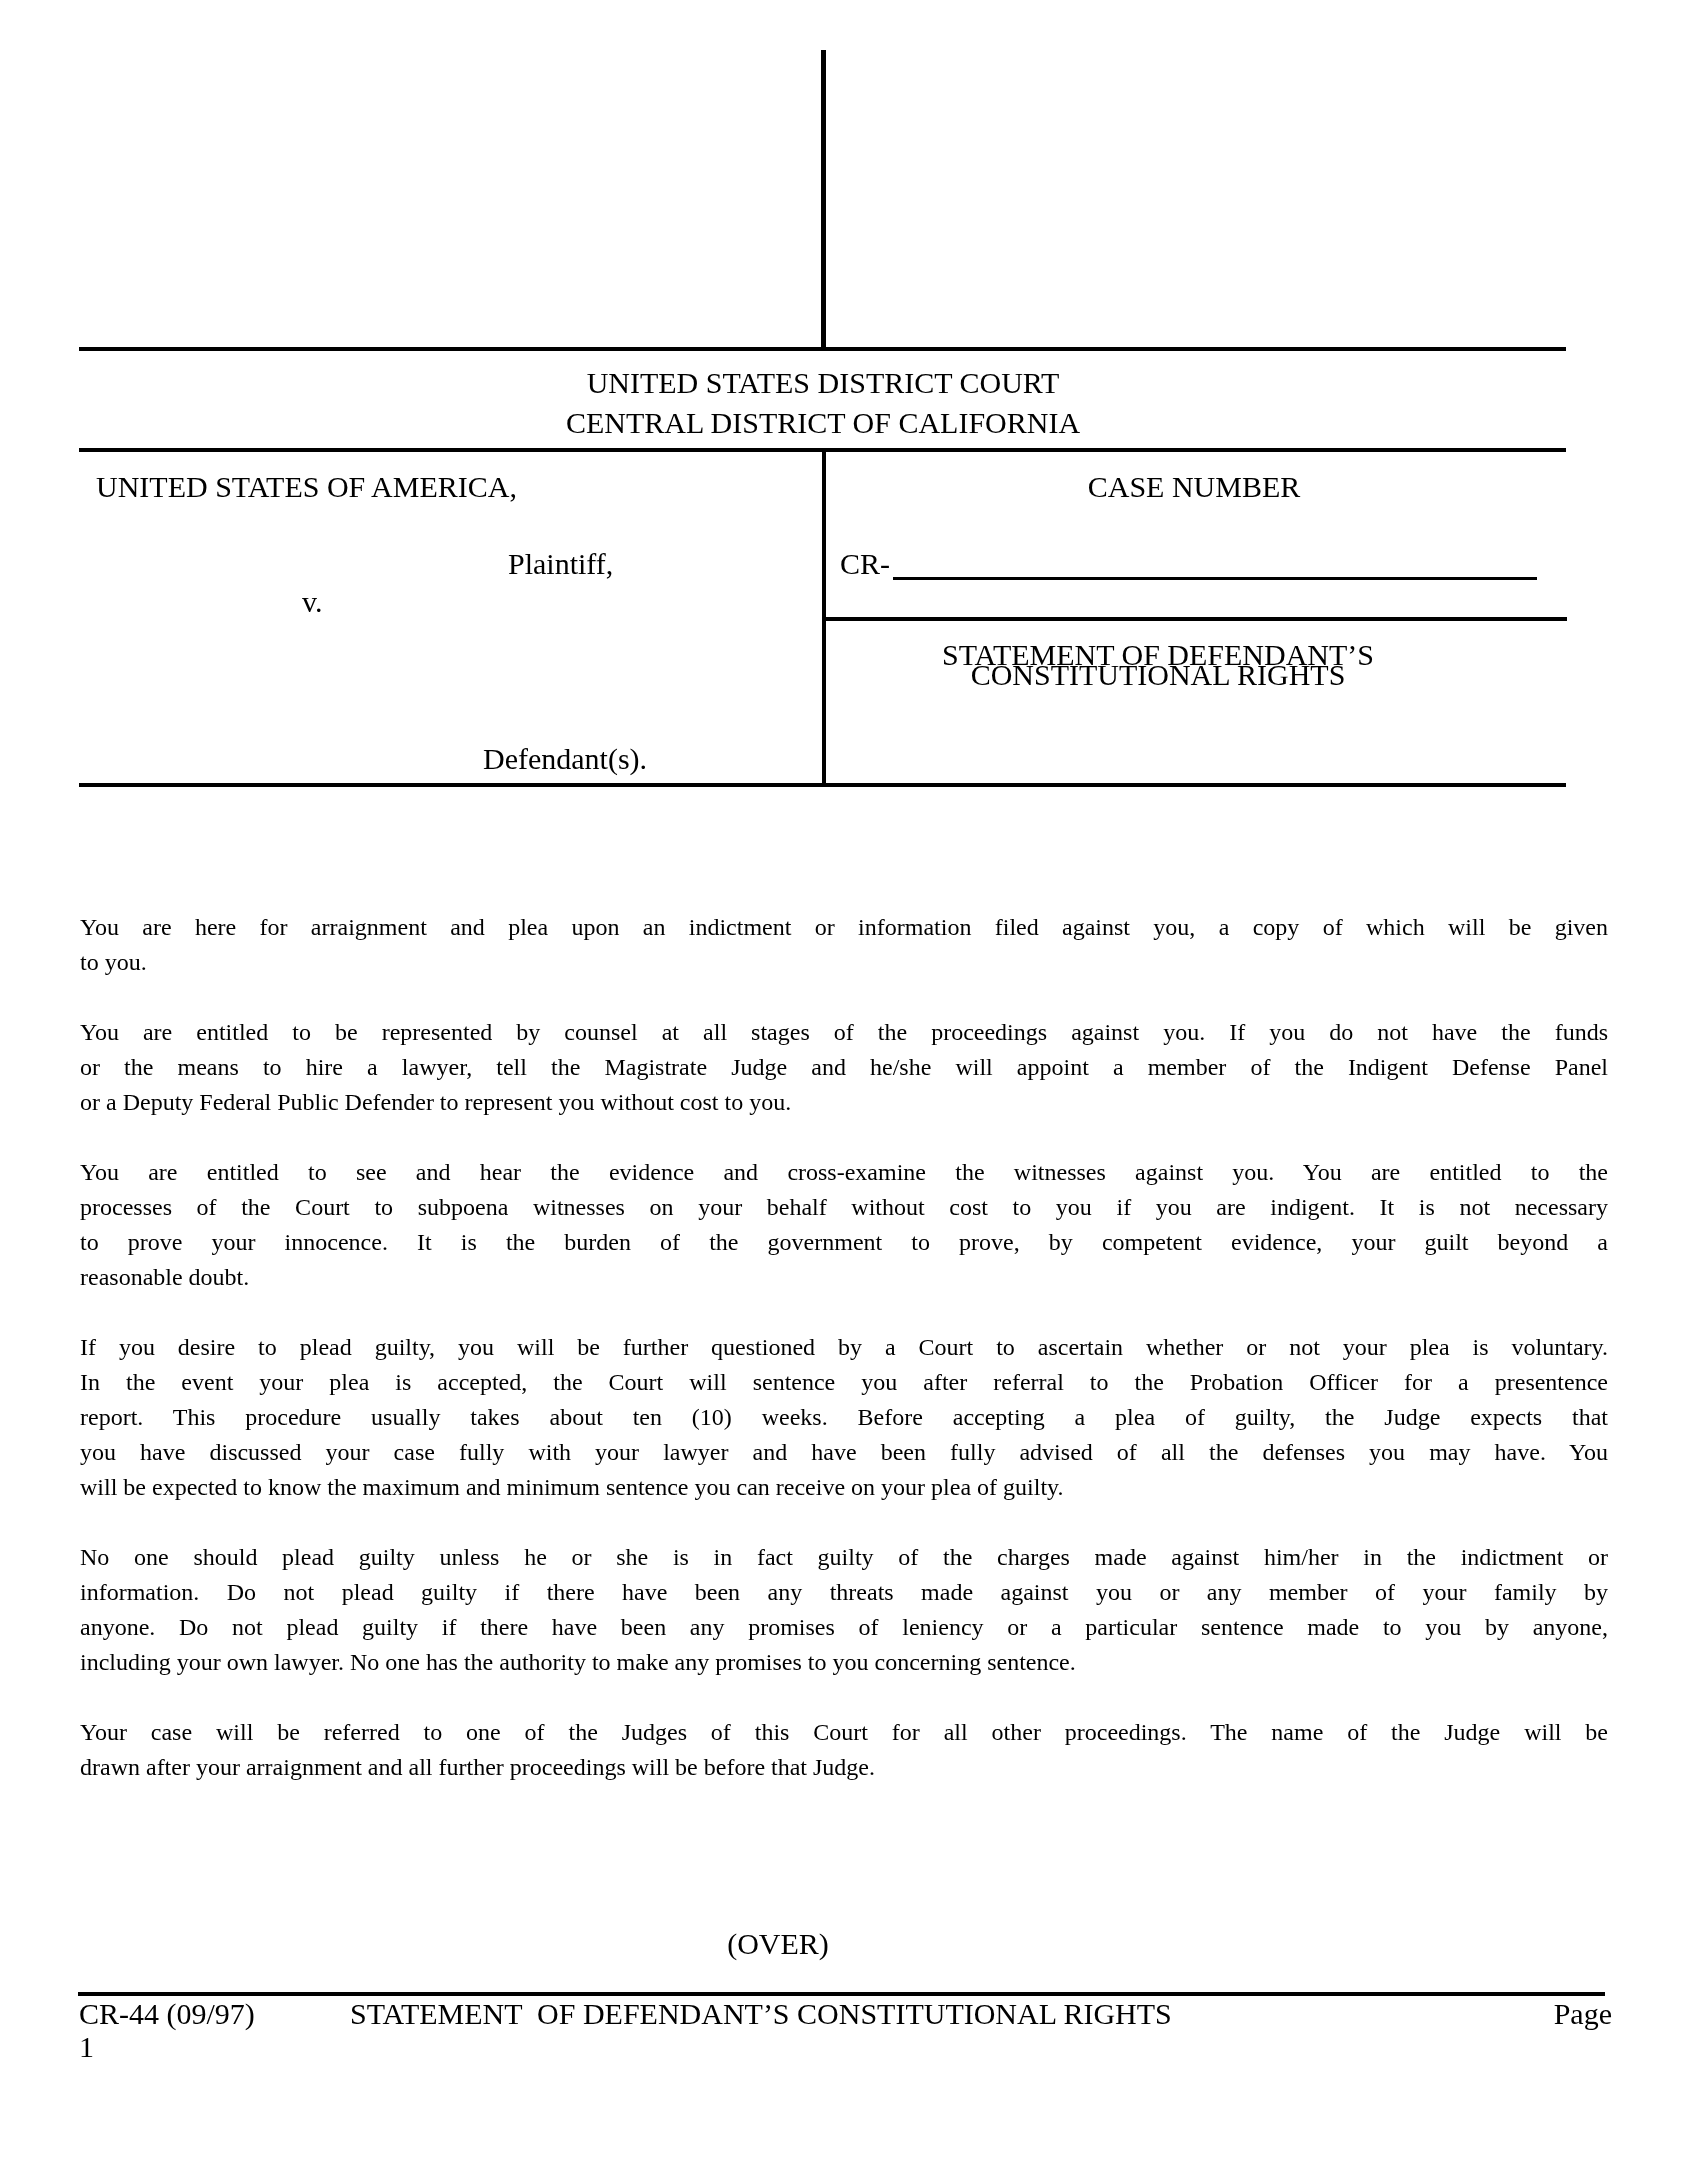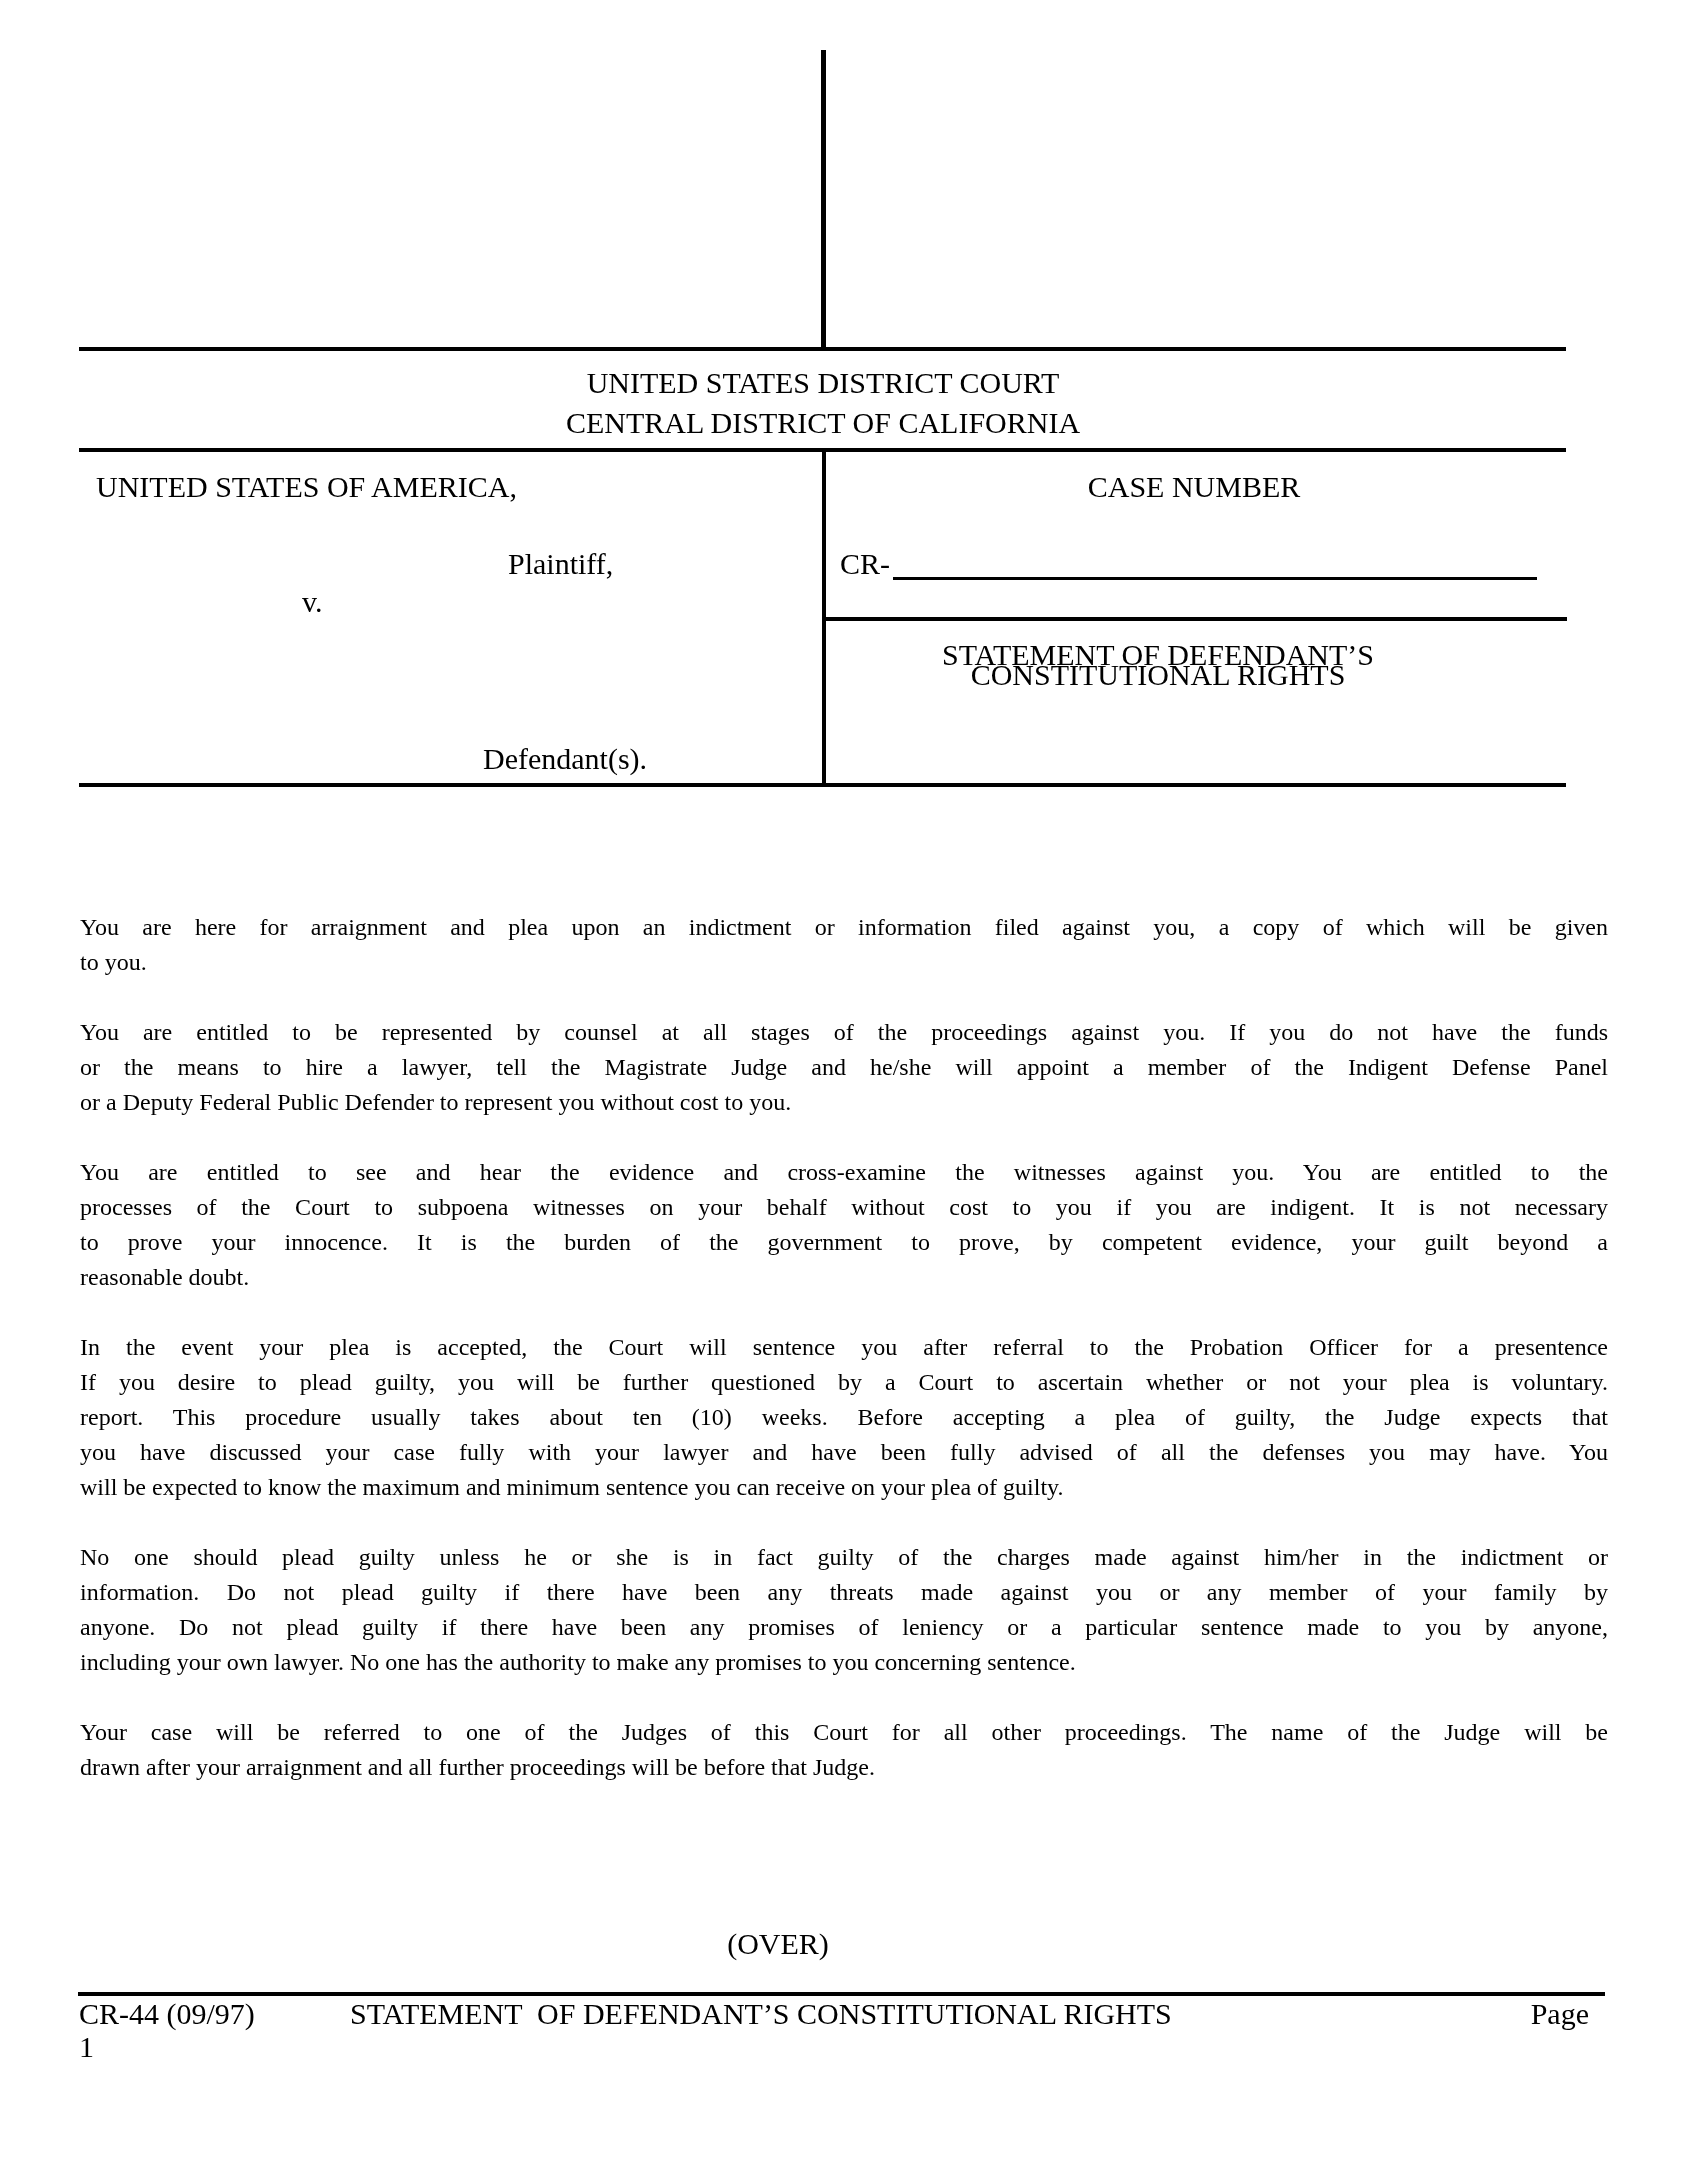--- a/index.html
+++ b/index.html
@@ -50,22 +50,22 @@
       <span class="line">or the means to hire a lawyer, tell the Magistrate Judge and he/she will appoint a member of the Indigent Defense Panel</span>
       <span class="line last">or a Deputy Federal Public Defender to represent you without cost to you.</span>
     </div>
     <div class="para">
       <span class="line">You are entitled to see and hear the evidence and cross-examine the witnesses against you.  You are entitled to the</span>
       <span class="line">processes of the Court to subpoena witnesses on your behalf without cost to you if you are indigent.  It is not necessary</span>
       <span class="line">to prove your innocence.  It is the burden of the government to prove, by competent evidence, your guilt beyond a</span>
       <span class="line last">reasonable doubt.</span>
     </div>
     <div class="para">
+      <span class="line">If you desire to plead guilty, you will be further questioned by a Court to ascertain whether or not your plea is voluntary.</span>
       <span class="line">In the event your plea is accepted, the Court will sentence you after referral to the Probation Officer for a presentence</span>
-      <span class="line">If you desire to plead guilty, you will be further questioned by a Court to ascertain whether or not your plea is voluntary.</span>
       <span class="line">report.  This procedure usually takes about ten (10) weeks.  Before accepting a plea of guilty, the Judge expects that</span>
       <span class="line">you have discussed your case fully with your lawyer and have been fully advised of all the defenses you may have.  You</span>
       <span class="line last">will be expected to know the maximum and minimum sentence you can receive on your plea of guilty.</span>
     </div>
     <div class="para">
       <span class="line">No one should plead guilty unless he or she is in fact guilty of the charges made against him/her in the indictment or</span>
       <span class="line">information.  Do not plead guilty if there have been any threats made against you or any member of your family by</span>
       <span class="line">anyone.  Do not plead guilty if there have been any promises of leniency or a particular sentence made to you by anyone,</span>
       <span class="line last">including your own lawyer.  No one has the authority to make any promises to you concerning sentence.</span>
     </div>
@@ -73,15 +73,15 @@
       <span class="line">Your case will be referred to one of the Judges of this Court for all other proceedings.  The name of the Judge will be</span>
       <span class="line last">drawn after your arraignment and all further proceedings will be before that Judge.</span>
     </div>
   </div>
 
 <div class="t h30 c" style="left:778px; top:1929px;">(OVER)</div>
 
 <div class="rule" style="left:78px; top:1992px; width:1527px; height:4px;"></div>
 <div class="t footer-text" style="left:79px; top:1999px;">CR-44 (09/97)</div>
 <div class="t footer-text" style="left:350px; top:1999px; white-space:pre;">STATEMENT  OF DEFENDANT’S CONSTITUTIONAL RIGHTS</div>
-<div class="t footer-text" style="right:94px; top:1999px;margin-left:44px;">Page</div>
+<div class="t footer-text" style="right:71px; top:1999px;margin-left:44px;">Page</div>
 <div class="t footer-text" style="left:79px; top:2032px;">1</div>
 
 
 </body></html>

